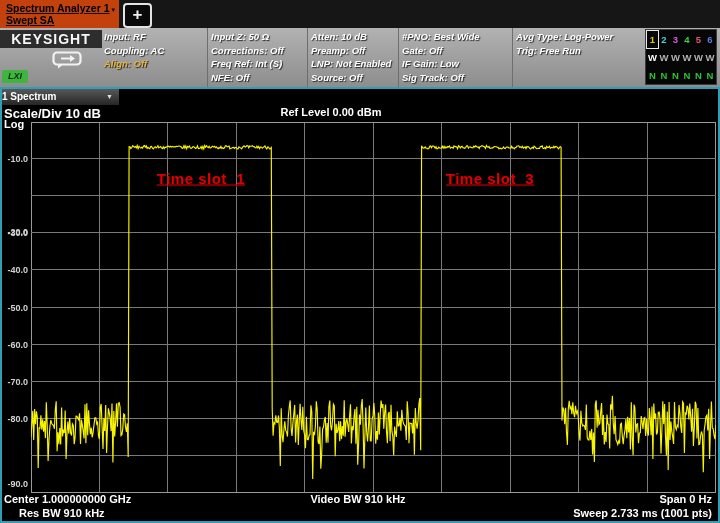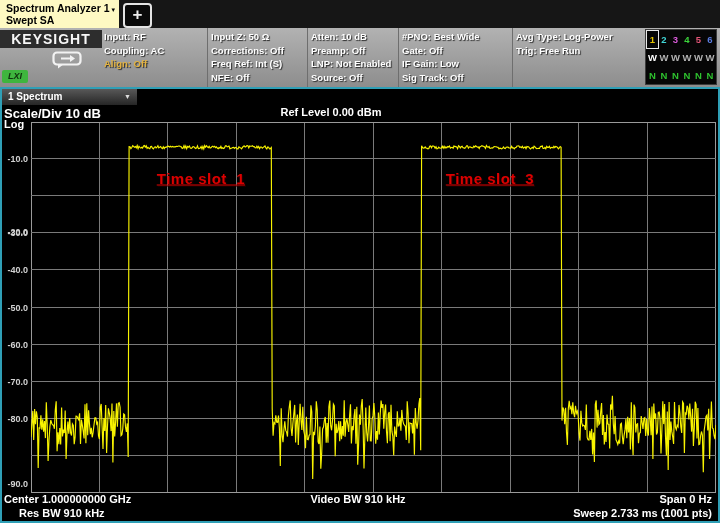--- a/index.html
+++ b/index.html
@@ -16,37 +16,37 @@
           border:2px solid #e4e4e4;border-radius:4px;color:#f0f0f0;text-align:center;
           font-size:17px;font-weight:bold;line-height:19px;cursor:pointer;}
   
   .settingsbar{position:absolute;left:0;top:28px;width:720px;height:59px;
                background:linear-gradient(#b2b2b2,#8d8d8d);}
   .logostrip{position:absolute;left:0;top:2px;width:102px;height:18px;background:#2d2d2d;
              color:#f7f7f7;font-size:14px;font-weight:bold;letter-spacing:1px;text-align:center;line-height:18px;}
   .bubble{position:absolute;left:52px;top:23px;}
   .lxi{position:absolute;left:2px;top:42px;width:26px;height:13px;border-radius:2px;
        font-style:italic;font-weight:bold;font-size:9px;text-align:center;line-height:13px;color:#10320e;}
-  .scol{position:absolute;top:2px;cursor:pointer;}
+  .scol{position:absolute;top:2px;cursor:pointer;font-style:italic;}
   .sline{font-size:9.5px;font-weight:bold;line-height:13.5px;color:#fff;white-space:pre;
          text-shadow:1px 1px 1px rgba(0,0,0,.75);}
   .sdiv{position:absolute;top:0;width:1px;height:59px;background:#6e6e6e;}
   .tracepanel{position:absolute;left:645px;top:1px;width:72px;height:56px;background:#060606;
               border:1px solid #3c3c3c;box-sizing:border-box;cursor:pointer;}
   .tp-cell{position:absolute;width:11px;height:17px;text-align:center;font-size:9.5px;font-weight:bold;line-height:17px;}
   .tp-box{outline:1px solid #e8e8e8;}
   
   .teal-top{position:absolute;left:0;top:87px;width:720px;height:2px;}
   .teal-left{position:absolute;left:0;top:87px;bottom:0;width:2px;}
   .teal-right{position:absolute;right:0;top:87px;bottom:0;width:2px;}
   .teal-bottom{position:absolute;left:0;bottom:0;width:720px;height:2px;}
   
-  .measdrop{position:absolute;left:2px;top:89px;width:135px;height:16px;
+  .measdrop{position:absolute;left:2px;top:89px;width:117px;height:16px;
             background:linear-gradient(#585858,#262626);color:#fff;font-size:10px;font-weight:bold;
-            line-height:16px;padding-left:6px;box-sizing:border-box;cursor:pointer;}
+            line-height:16px;box-sizing:border-box;cursor:pointer;}
   .measdrop .caret{position:absolute;right:6px;top:0;font-size:7px;line-height:16px;color:#ddd;}
   .scalediv{position:absolute;left:4px;top:106px;font-size:13px;font-weight:bold;color:#fff;}
   .reflevel{position:absolute;left:331px;top:106px;transform:translateX(-50%);font-size:11px;font-weight:bold;color:#fff;white-space:nowrap;}
   .logtxt{position:absolute;left:4px;top:118px;font-size:11px;font-weight:bold;color:#fff;}
   .plot{position:absolute;left:31px;top:122px;}
   .ylab{position:absolute;left:0;width:28px;text-align:right;font-size:9px;font-weight:bold;color:#d2d2d2;}
   .anno{position:absolute;transform:translate(-50%,-50%);font-size:15px;font-weight:bold;
         letter-spacing:.5px;white-space:pre;text-shadow:1px 1px 1px #2a0000;text-decoration:underline;}
   
   .foot{position:absolute;font-size:11px;font-weight:bold;color:#fff;white-space:nowrap;}
@@ -55,21 +55,21 @@
   .f-video{left:358px;top:493px;transform:translateX(-50%);}
   .f-span{right:8px;top:493px;}
   .f-sweep{right:8px;top:507px;}
 </style>
 </head>
 <body>
 
 <div class="screen">
 
   <div class="tabbar">
-    <div class="tab" style="background: #fef9c3;">
+    <div class="tab" style="background: #c2410c; text-decoration: underline;">
       <div class="l1">Spectrum Analyzer 1</div>
       <div class="l2">Swept SA</div>
       <span class="caret">▾</span>
     </div>
     <div class="addtab">+</div>
   </div>
 
   <div class="settingsbar">
     <div class="logostrip">KEYSIGHT</div>
     <svg class="bubble" width="30" height="18" viewBox="0 0 30 18">

